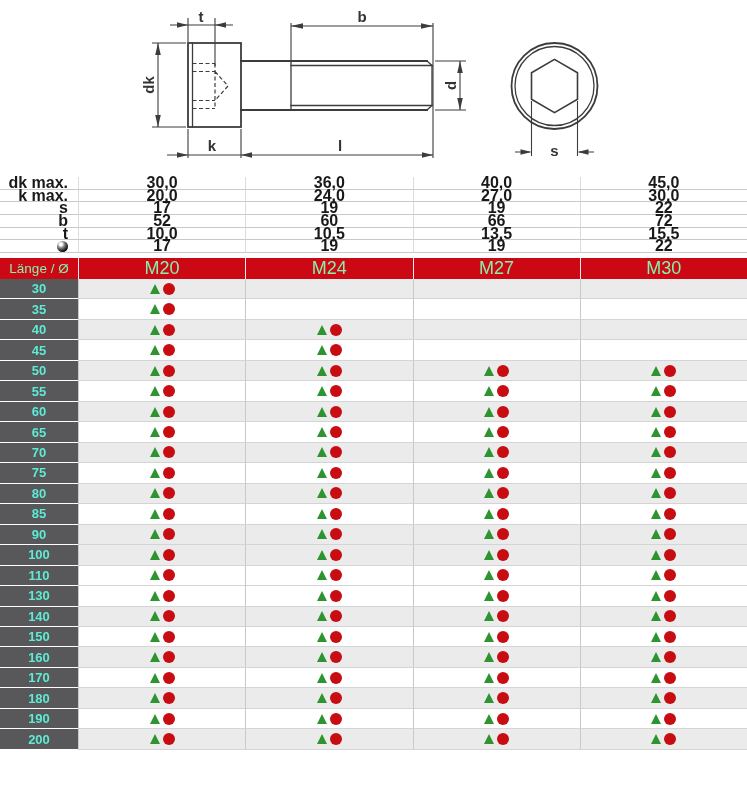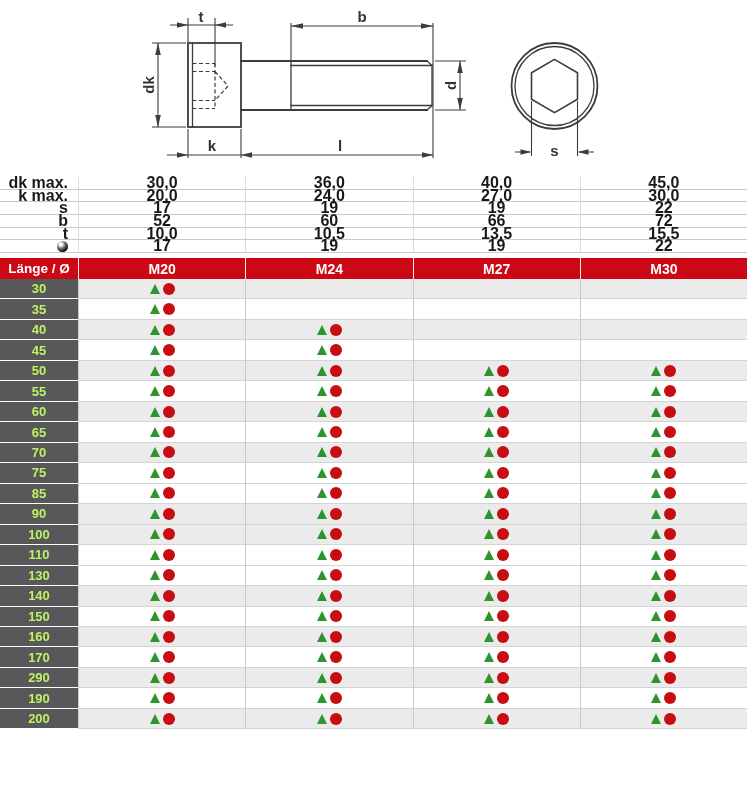--- a/index.html
+++ b/index.html
@@ -17,29 +17,29 @@
   
   .spec{position:absolute;top:177px;left:0;width:747px;}
   .spec-row{display:flex;height:12.7px;}
   .spec-row>div{box-sizing:border-box;border-bottom:1px solid #c9c9c9;display:flex;align-items:center;line-height:1;}
   .spec-label{width:78px;justify-content:flex-end;padding-right:10px;font-weight:bold;font-size:16px;color:#191919;}
   .spec-val{flex:1;justify-content:center;font-weight:bold;font-size:16px;color:#191919;border-left:1px solid #dcdcdc;}
   .ball{display:inline-block;width:11px;height:11px;border-radius:50%;
         background:radial-gradient(circle at 35% 30%,#ffffff 12%,#777 38%,#000 75%);}
   
   .red-header{position:absolute;top:258px;left:0;width:747px;height:21px;display:flex;
-              background:var(--red);color:#ffffff;font-weight:bold;}
+              background:var(--red);color:#86efac;font-weight:normal;}
   .red-header>div{box-sizing:border-box;display:flex;align-items:center;justify-content:center;}
   .lcell{width:78px;font-size:13.5px;}
-  .hcol{flex:1;font-size:14px;border-left:1px solid #efefef;}
+  .hcol{flex:1;font-size:18px;border-left:1px solid #efefef;}
   
   .rows{position:absolute;top:279px;left:0;width:747px;}
   .drow{display:flex;height:20.48px;}
   .drow>div{box-sizing:border-box;display:flex;align-items:center;justify-content:center;}
-  .len{width:78px;background:var(--dark);color:#bef264;font-weight:bold;font-size:13px;border-bottom:1px solid #fff;}
+  .len{width:78px;background:var(--dark);color:#5eead4;font-weight:bold;font-size:13px;border-bottom:1px solid #fff;}
   .acell{flex:1;border-left:1px solid #c9c9c9;border-bottom:1px solid #d4d4d4;}
   .drow.g .acell{background:var(--stripe);}
   .drow.w .acell{background:#fff;}
   .tri{width:0;height:0;border-left:5px solid transparent;border-right:5px solid transparent;
        border-bottom:10px solid var(--green);}
   .dot{width:12px;height:12px;border-radius:50%;background:var(--mred);margin-left:3px;}
 </style>
 </head>
 <body>
 
@@ -310,20 +310,39 @@
         </div>
         <div class="acell">
           <span class="tri"></span>
           <span class="dot"></span>
         </div>
         <div class="acell">
           <span class="tri"></span>
           <span class="dot"></span>
         </div>
       </div>
+      <div class="drow g">
+        <div class="len">80</div>
+        <div class="acell">
+          <span class="tri"></span>
+          <span class="dot"></span>
+        </div>
+        <div class="acell">
+          <span class="tri"></span>
+          <span class="dot"></span>
+        </div>
+        <div class="acell">
+          <span class="tri"></span>
+          <span class="dot"></span>
+        </div>
+        <div class="acell">
+          <span class="tri"></span>
+          <span class="dot"></span>
+        </div>
+      </div>
       <div class="drow w">
         <div class="len">85</div>
         <div class="acell">
           <span class="tri"></span>
           <span class="dot"></span>
         </div>
         <div class="acell">
           <span class="tri"></span>
           <span class="dot"></span>
         </div>
@@ -482,21 +501,21 @@
         <div class="acell">
           <span class="tri"></span>
           <span class="dot"></span>
         </div>
         <div class="acell">
           <span class="tri"></span>
           <span class="dot"></span>
         </div>
       </div>
       <div class="drow g">
-        <div class="len">290</div>
+        <div class="len">180</div>
         <div class="acell">
           <span class="tri"></span>
           <span class="dot"></span>
         </div>
         <div class="acell">
           <span class="tri"></span>
           <span class="dot"></span>
         </div>
         <div class="acell">
           <span class="tri"></span>

